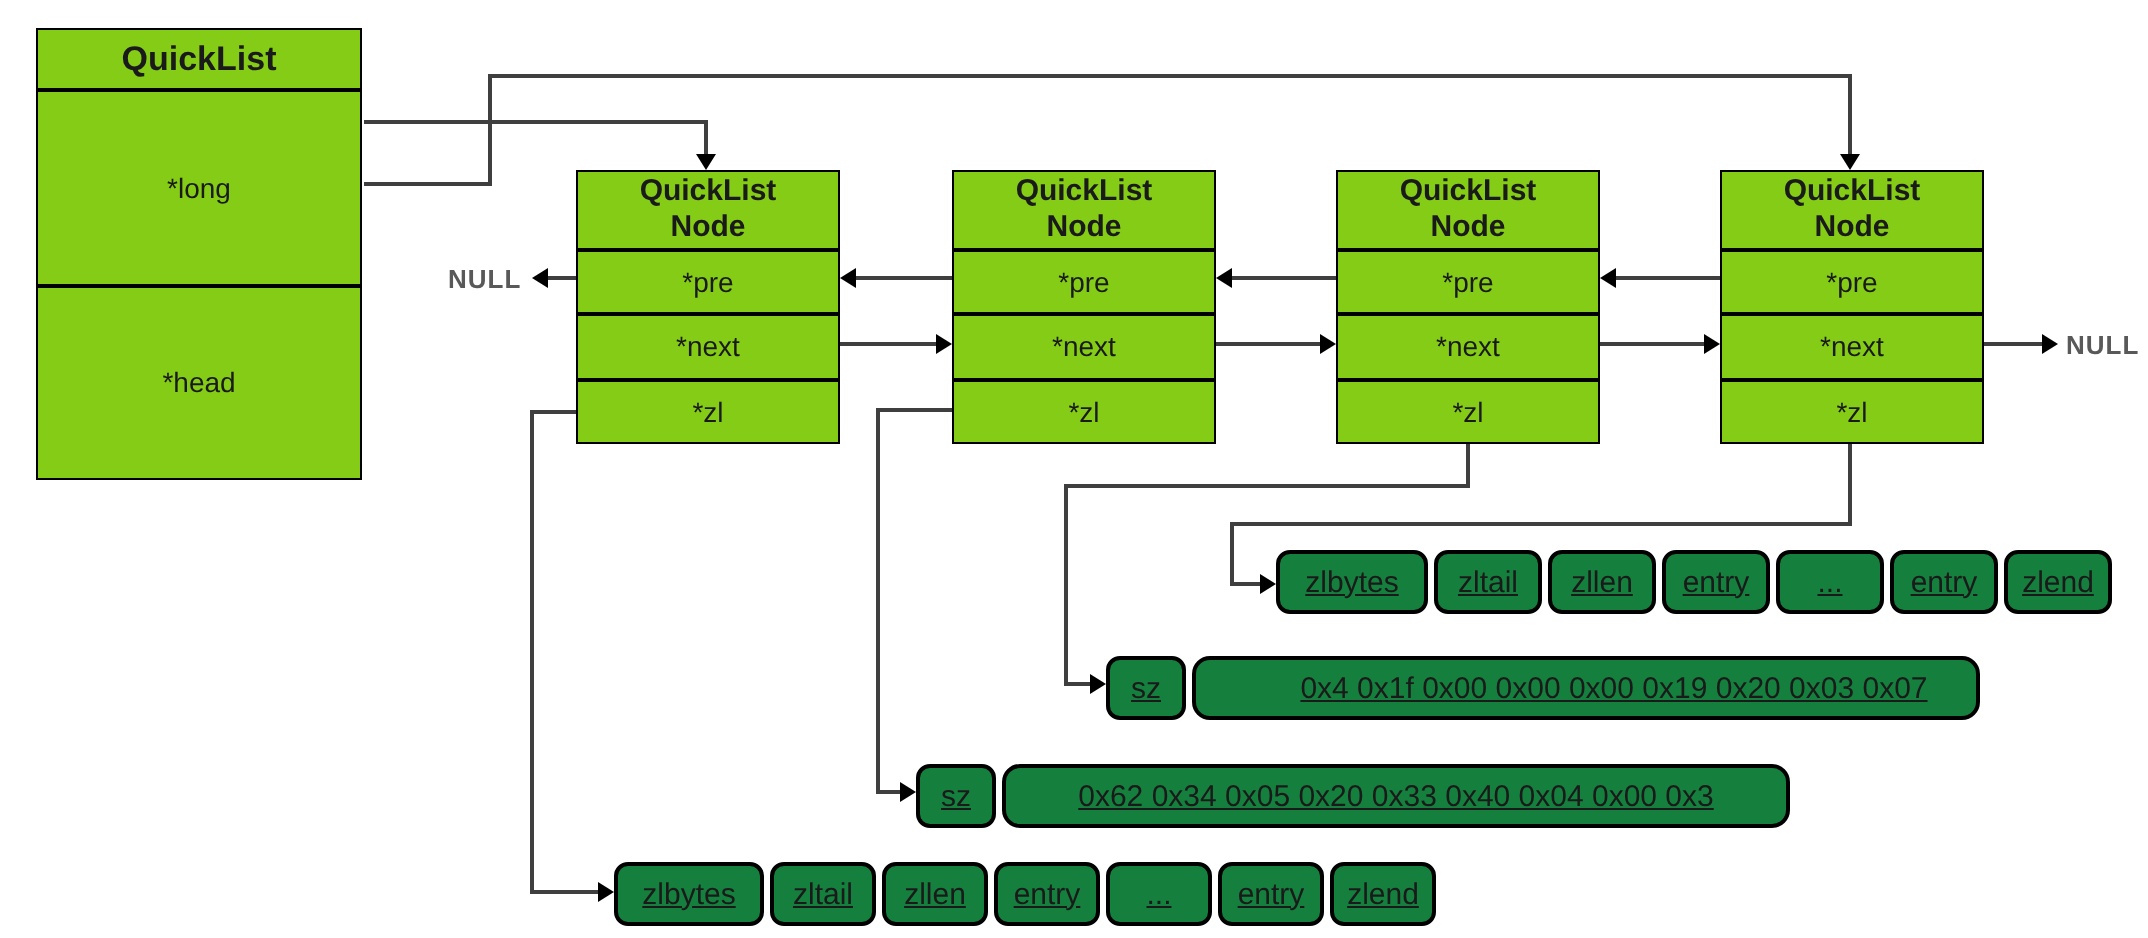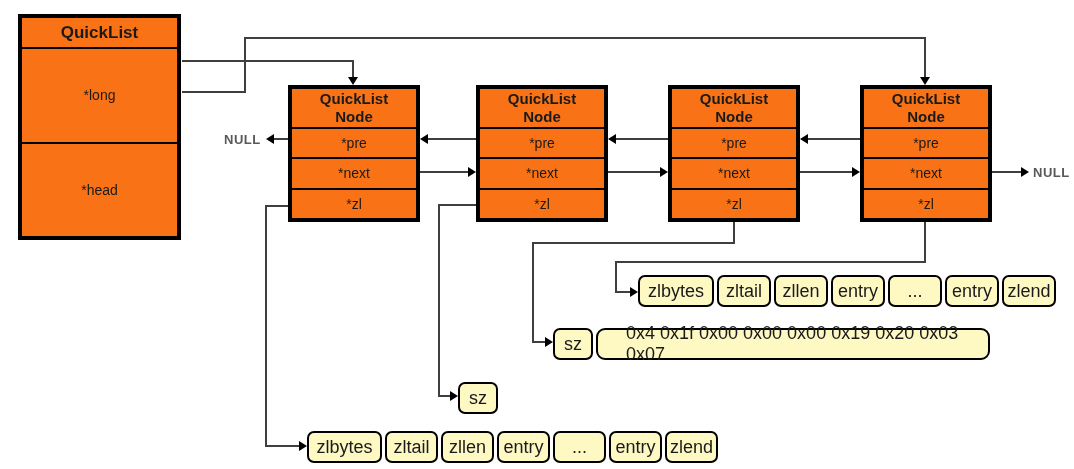--- a/index.html
+++ b/index.html
@@ -2,28 +2,28 @@
 <html><head>
 <meta charset="utf-8">
 <style>
   html,body{margin:0;padding:0;background:#ffffff;}
   .canvas{
     position:relative;width:1074px;height:469px;background:#ffffff;
     font-family:"Liberation Sans","DejaVu Sans",sans-serif;color:#1a1a1a;
     overflow:hidden;
   }
   
-  .sbox{position:absolute;background:#f97316;border:4px solid #000000;box-sizing:border-box;display:flex;flex-direction:column;}
+  .sbox{position:absolute;background:#84cc16;border:1px solid #000000;box-sizing:border-box;display:flex;flex-direction:column;}
   .sbox .ttl{display:flex;flex-direction:column;align-items:center;justify-content:center;font-weight:bold;}
   .sbox .frow{border-top:2px solid #000;display:flex;align-items:center;justify-content:center;font-size:14px;flex:1;}
   .qlist .ttl{height:29px;font-size:17px;}
   .qnode .ttl{height:38px;font-size:15px;line-height:18px;}
   
-  .rcell{position:absolute;height:32px;background:#fef9c3;border:2px solid #000;border-radius:7px;box-sizing:border-box;
-         display:flex;align-items:center;justify-content:center;font-size:18px;}
+  .rcell{position:absolute;height:32px;background:#15803d;border:2px solid #000;border-radius:7px;box-sizing:border-box;
+         display:flex;align-items:center;justify-content:center;font-size:15px;text-decoration:underline;}
   .szv{border-radius:9px;}
   
   .hl{position:absolute;height:2px;background:#3f3f3f;}
   .vl{position:absolute;width:2px;background:#3f3f3f;}
   .arr{position:absolute;width:0;height:0;}
   .arr.r{border-top:5px solid transparent;border-bottom:5px solid transparent;border-left:8px solid #000;}
   .arr.l{border-top:5px solid transparent;border-bottom:5px solid transparent;border-right:8px solid #000;}
   .arr.d{border-left:5px solid transparent;border-right:5px solid transparent;border-top:8px solid #000;}
   .nulltxt{position:absolute;color:#595959;font-size:13px;font-weight:bold;letter-spacing:0.5px;}
 </style>
@@ -142,20 +142,21 @@
   <div class="rcell" style="left:774px;top:275px;width:54px;">zllen</div>
   <div class="rcell" style="left:831px;top:275px;width:54px;">entry</div>
   <div class="rcell" style="left:888px;top:275px;width:54px;">...</div>
   <div class="rcell" style="left:945px;top:275px;width:54px;">entry</div>
   <div class="rcell" style="left:1002px;top:275px;width:54px;">zlend</div>
 
   <div class="rcell" style="left:553px;top:328px;width:40px;">sz</div>
   <div class="rcell szv" style="left:596px;top:328px;width:394px;padding-left:28px;">0x4 0x1f 0x00 0x00 0x00 0x19 0x20 0x03 0x07</div>
 
   <div class="rcell" style="left:458px;top:382px;width:40px;">sz</div>
+  <div class="rcell szv" style="left:501px;top:382px;width:394px;">0x62 0x34 0x05 0x20 0x33 0x40 0x04 0x00 0x3</div>
 
   <div class="rcell" style="left:307px;top:431px;width:75px;">zlbytes</div>
   <div class="rcell" style="left:385px;top:431px;width:53px;">zltail</div>
   <div class="rcell" style="left:441px;top:431px;width:53px;">zllen</div>
   <div class="rcell" style="left:497px;top:431px;width:53px;">entry</div>
   <div class="rcell" style="left:553px;top:431px;width:53px;">...</div>
   <div class="rcell" style="left:609px;top:431px;width:53px;">entry</div>
   <div class="rcell" style="left:665px;top:431px;width:53px;">zlend</div>
 
 </div>

